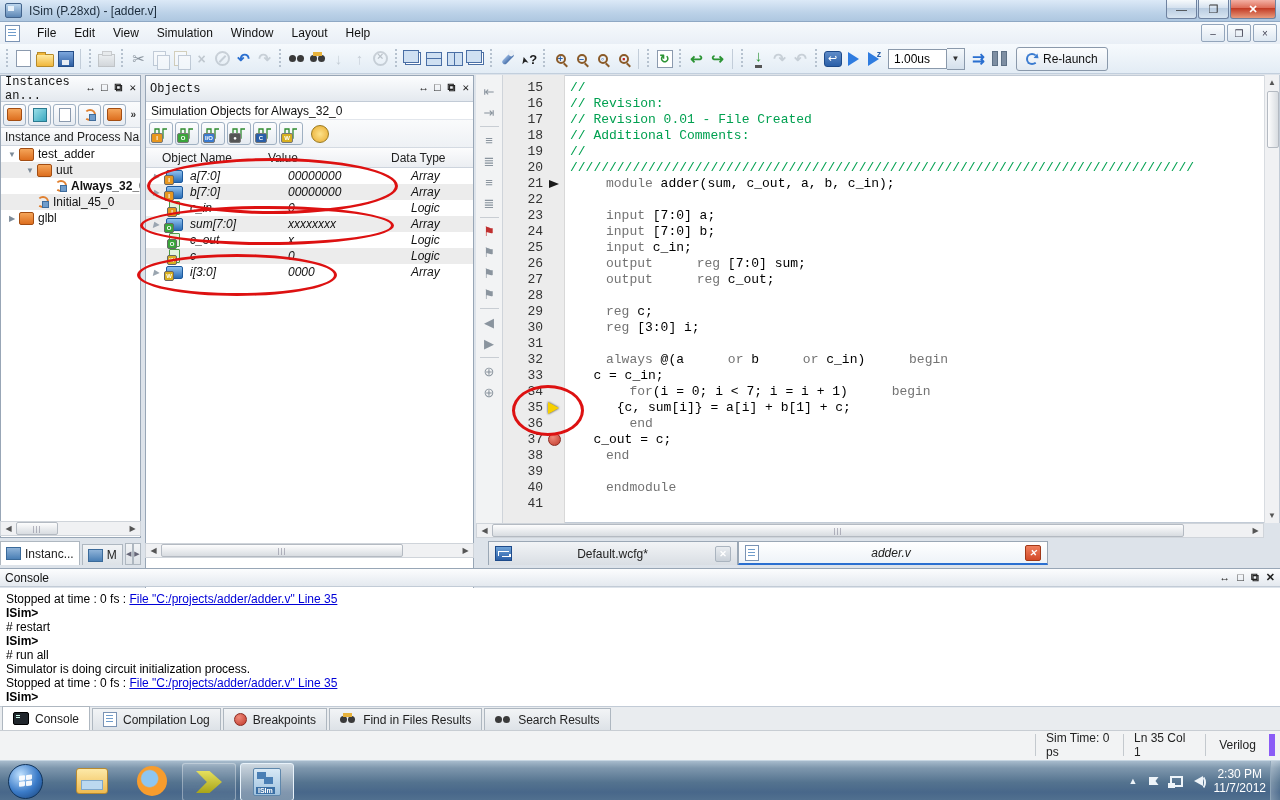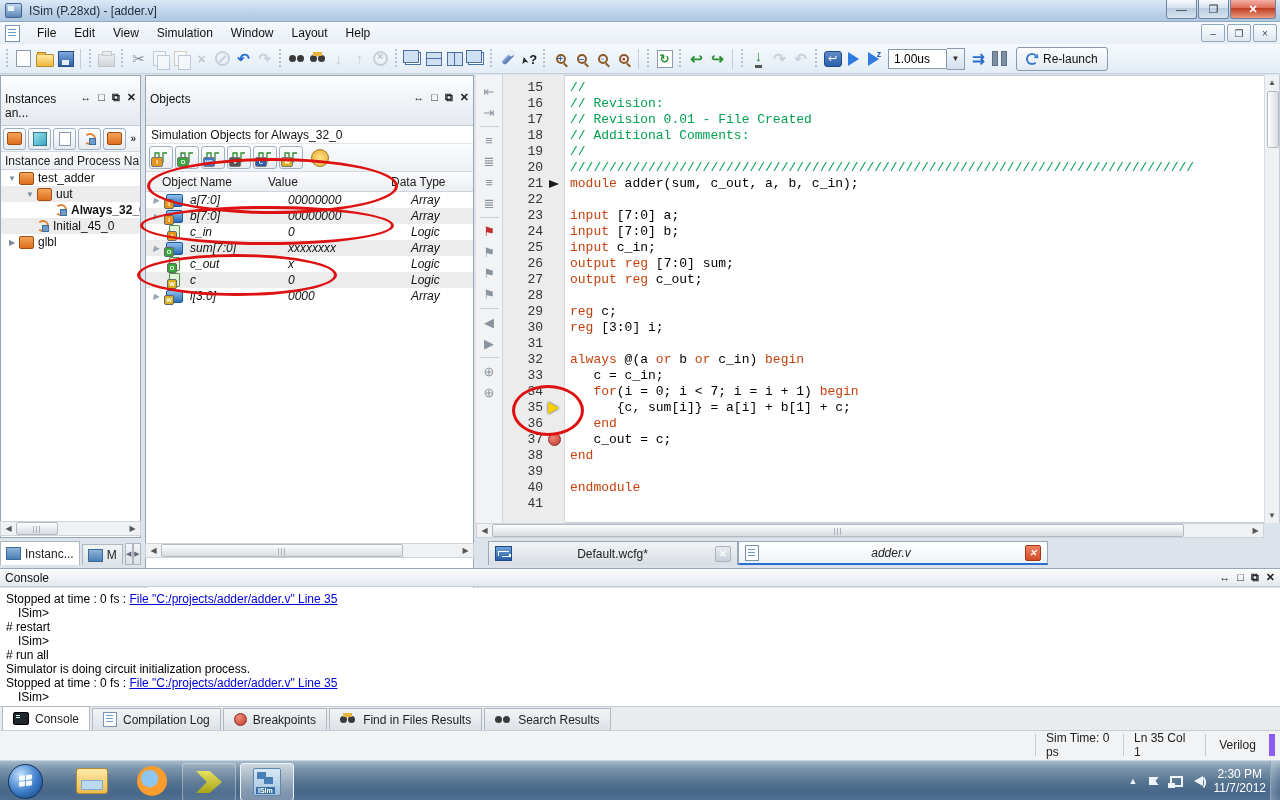--- a/index.html
+++ b/index.html
@@ -92,21 +92,21 @@
   .combo .cbtn{width:17px;height:20px;border:1px solid #8a99ab;border-left:none;
     background:linear-gradient(#f4f8fb,#d4e0ec);display:flex;align-items:center;justify-content:center;font-size:8px;color:#333;}
   .relaunch{display:flex;align-items:center;gap:5px;height:22px;border:1px solid #8a99ab;border-radius:3px;
     background:linear-gradient(#fcfdfe,#e2eaf2);padding:0 9px;font-size:12px;color:#111;margin-left:6px;}
   .i-cycle{width:12px;height:12px;border:2px solid #3a7bd0;border-radius:50%;border-right-color:transparent;box-sizing:border-box;position:relative;}
   .i-cycle::after{content:"";position:absolute;right:-3px;top:-1px;border-left:4px solid #3a7bd0;
     border-top:3px solid transparent;border-bottom:3px solid transparent;transform:rotate(40deg);}
   
   .panel{position:absolute;background:#fff;border:1px solid #98a6b6;box-sizing:border-box;}
   .phead{height:17px;background:linear-gradient(#fcfdfe,#e4e9ef);border-bottom:1px solid #c2cbd6;
-    display:flex;font-size:12px;color:#111;padding:16px 4px;}
+    display:flex;align-items:center;font-size:12px;color:#111;padding:4px 4px;font-family:Liberation Mono, monospace;}
   .phbtns{margin-left:auto;display:flex;gap:7px;font-size:11px;color:#222;font-weight:bold;}
   .phbtns span{cursor:default;line-height:11px;}
   
   .itoolbar{height:25px;border-bottom:1px solid #d4dae2;display:flex;align-items:center;gap:2px;padding:0 2px;
     background:linear-gradient(#fafbfc,#eef1f5);}
   .ibtn{width:21px;height:20px;border:1px solid #9fb0c2;border-radius:3px;background:linear-gradient(#fdfdfe,#e6ebf1);
     display:flex;align-items:center;justify-content:center;}
   .chev{margin-left:auto;font-size:10px;color:#333;font-weight:bold;padding-right:2px;}
   .colhead{height:17px;background:linear-gradient(#fcfcfd,#ebeef2);border-bottom:1px solid #cdd4dd;
     font-size:12px;color:#222;display:flex;align-items:center;padding-left:4px;white-space:nowrap;overflow:hidden;}
@@ -154,21 +154,21 @@
     border-right:1px solid #cfd4da;display:flex;flex-direction:column;align-items:center;padding-top:6px;box-sizing:border-box;}
   .evi{height:21px;width:21px;display:flex;align-items:center;justify-content:center;font-size:13px;color:#8a949e;flex:none;}
   .evi.red{color:#c03030;}
   .evsep{width:19px;height:1px;background:#c8cdd3;margin:3px 0;flex:none;}
   .ed-gutterbg{position:absolute;left:503px;top:75px;width:61px;height:448px;background:#ececec;border-right:1px solid #d8d8d8;}
   .ed-lines{position:absolute;left:503px;top:80px;width:761px;}
   .ed-line{display:flex;height:16px;font:13px/16px "Liberation Mono","DejaVu Sans Mono",monospace;white-space:pre;}
   .ed-num{width:40px;text-align:right;padding-right:3px;color:#333;flex:none;}
   .ed-mark{width:18px;flex:none;position:relative;}
   .ed-code{padding-left:6px;color:#000;}
-  .kw{color:#c2410c;}
+  .kw{color:#737373;margin-left:36px;}
   .cm{color:#00a050;}
   .mk-exec{position:absolute;left:2px;top:2px;width:0;height:0;border-left:11px solid #f7d000;
     border-top:6px solid transparent;border-bottom:6px solid transparent;filter:drop-shadow(0 0 1px #333);}
   .mk-bp{position:absolute;left:2px;top:1px;width:13px;height:13px;border-radius:50%;
     background:radial-gradient(circle at 35% 30%,#ef8a7a,#c0392b);border:1px solid #8a2a20;box-sizing:border-box;}
   .mk-book{position:absolute;left:3px;top:4px;width:0;height:0;border-left:10px solid #1a1a1a;
     border-top:4px solid transparent;border-bottom:4px solid transparent;}
   
   .ed-tabs{position:absolute;left:476px;top:538px;width:804px;height:27px;background:#dde3ea;display:flex;align-items:flex-end;padding-left:12px;box-sizing:border-box;}
   .edtab{height:24px;display:flex;align-items:center;border:1px solid #9aa7b5;border-bottom:none;
@@ -183,21 +183,21 @@
     border:1px solid #fff;border-bottom:none;border-right:none;box-shadow:3px 2px 0 -1px #fff;}
   .i-page{width:12px;height:14px;background:#fff;border:1px solid #7a93b4;position:relative;margin-right:4px;flex:none;}
   .i-page::after{content:"";position:absolute;left:2px;top:3px;width:7px;height:1px;background:#6f9ccb;box-shadow:0 3px 0 #6f9ccb,0 6px 0 #6f9ccb;}
   
   .con-head{position:absolute;left:0;top:568px;width:1280px;height:19px;
     background:linear-gradient(#fcfdfe,#e4e9ef);border-top:1px solid #98a6b6;border-bottom:1px solid #c2cbd6;
     display:flex;align-items:center;font-size:12px;color:#111;padding:0 5px;box-sizing:border-box;}
   .con-body{position:absolute;left:0;top:588px;width:1280px;height:119px;background:#fff;
     border-bottom:1px solid #c2cbd6;font-size:12px;color:#000;padding:4px 0 0 6px;box-sizing:border-box;}
   .con-line{height:14px;line-height:14px;white-space:pre;}
-  .con-line b{font-weight:normal;margin-left:12px;}
+  .con-line b{font-weight:bold;}
   .c-link{color:#0000d8;text-decoration:underline;}
   
   .btabs{position:absolute;left:0;top:707px;width:1280px;height:24px;background:#e9ecef;
     border-bottom:1px solid #c8cdd3;display:flex;align-items:flex-end;padding-left:2px;box-sizing:border-box;}
   .btab{height:22px;display:flex;align-items:center;gap:6px;font-size:12px;color:#222;
     border:1px solid #aeb7c0;border-bottom:none;background:linear-gradient(#f2f4f6,#dde2e7);
     padding:0 10px;margin-right:2px;box-sizing:border-box;}
   .btab.active{background:#fff;height:24px;font-weight:normal;}
   .bt-console{width:14px;height:11px;background:#20262c;border:1px solid #000;border-radius:2px;position:relative;}
   .bt-console::after{content:"";position:absolute;left:2px;top:2px;width:4px;height:1px;background:#cfe;box-shadow:0 2px 0 #cfe;}

